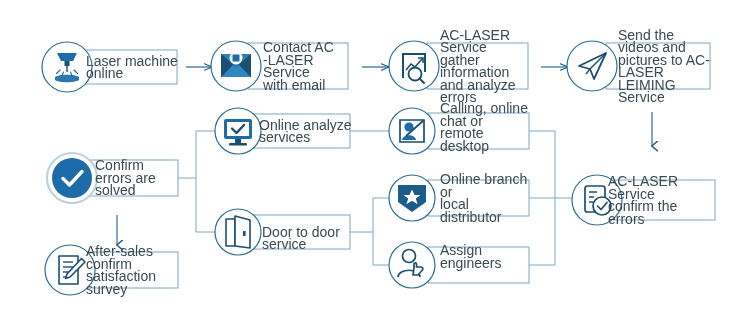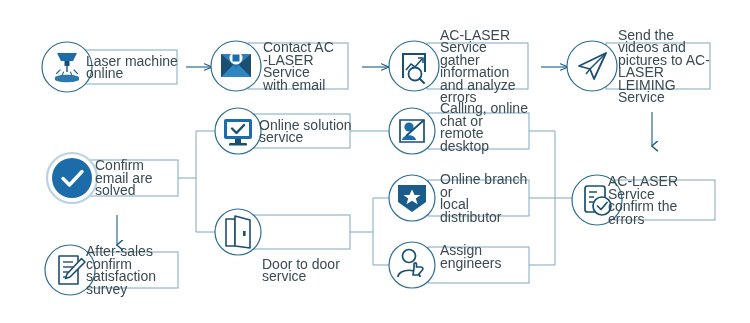--- a/index.html
+++ b/index.html
@@ -235,43 +235,43 @@
 and analyze errors</span>
   </div>
 
   <div class="node-label" style="left:608px;top:180px;width:92px;height:40px;">
     <span class="lbl-inner">AC-LASER
 Service confirm the
 errors</span>
   </div>
 
   <div class="node-label" style="left:259px;top:114px;width:95px;height:34px;">
-    <span class="lbl-inner">Online solution service</span>
-  </div>
-
-  <div class="node-label" style="left:262px;top:215px;width:92px;height:46px;margin-top:32px;">
+    <span class="lbl-inner">Online analyze services</span>
+  </div>
+
+  <div class="node-label" style="left:262px;top:215px;width:92px;height:46px;">
     <span class="lbl-inner">Door to door service</span>
   </div>
 
   <div class="node-label" style="left:440px;top:113px;width:92px;height:28px;">
     <span class="lbl-inner">Calling, online chat or
 remote desktop</span>
   </div>
 
   <div class="node-label" style="left:440px;top:180px;width:92px;height:36px;">
     <span class="lbl-inner">Online branch or
 local distributor</span>
   </div>
 
   <div class="node-label" style="left:440px;top:247px;width:92px;height:19px;">
     <span class="lbl-inner">Assign engineers</span>
   </div>
 
   <div class="node-label" style="left:95px;top:160px;width:85px;height:36px;">
-    <span class="lbl-inner">Confirm email are
+    <span class="lbl-inner">Confirm errors are
 solved</span>
   </div>
 
   <div class="node-label" style="left:86px;top:252px;width:95px;height:36px;">
     <span class="lbl-inner">After-sales confirm
 satisfaction survey</span>
   </div>
 
 </div>
 

